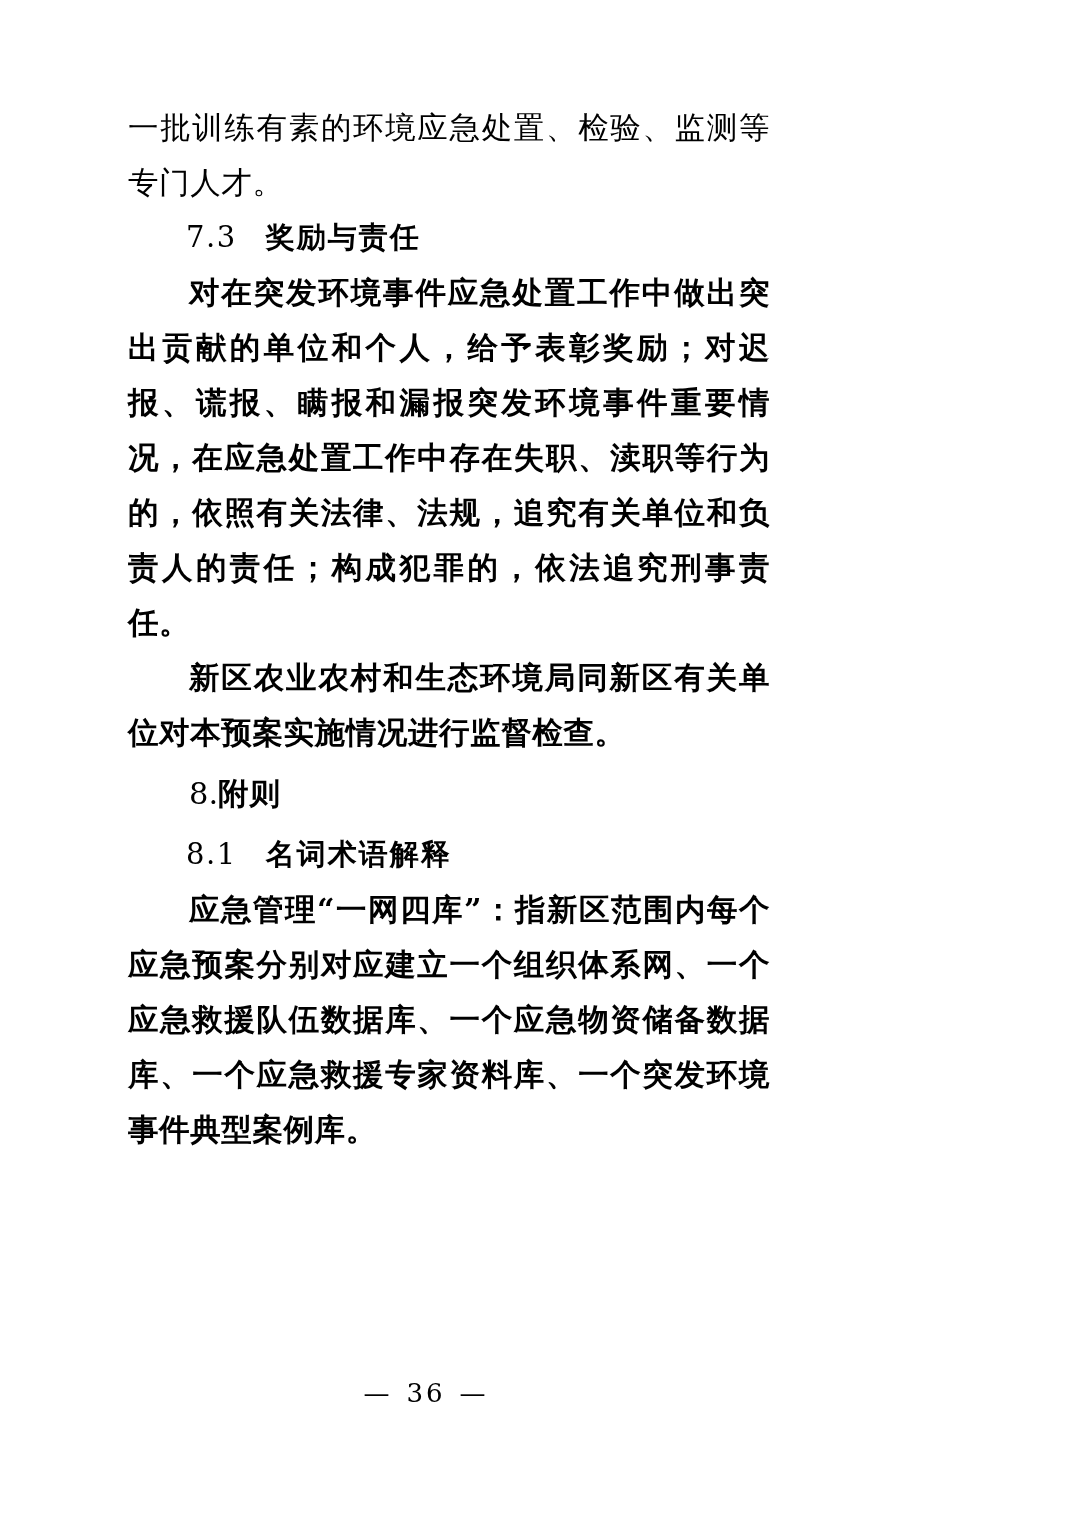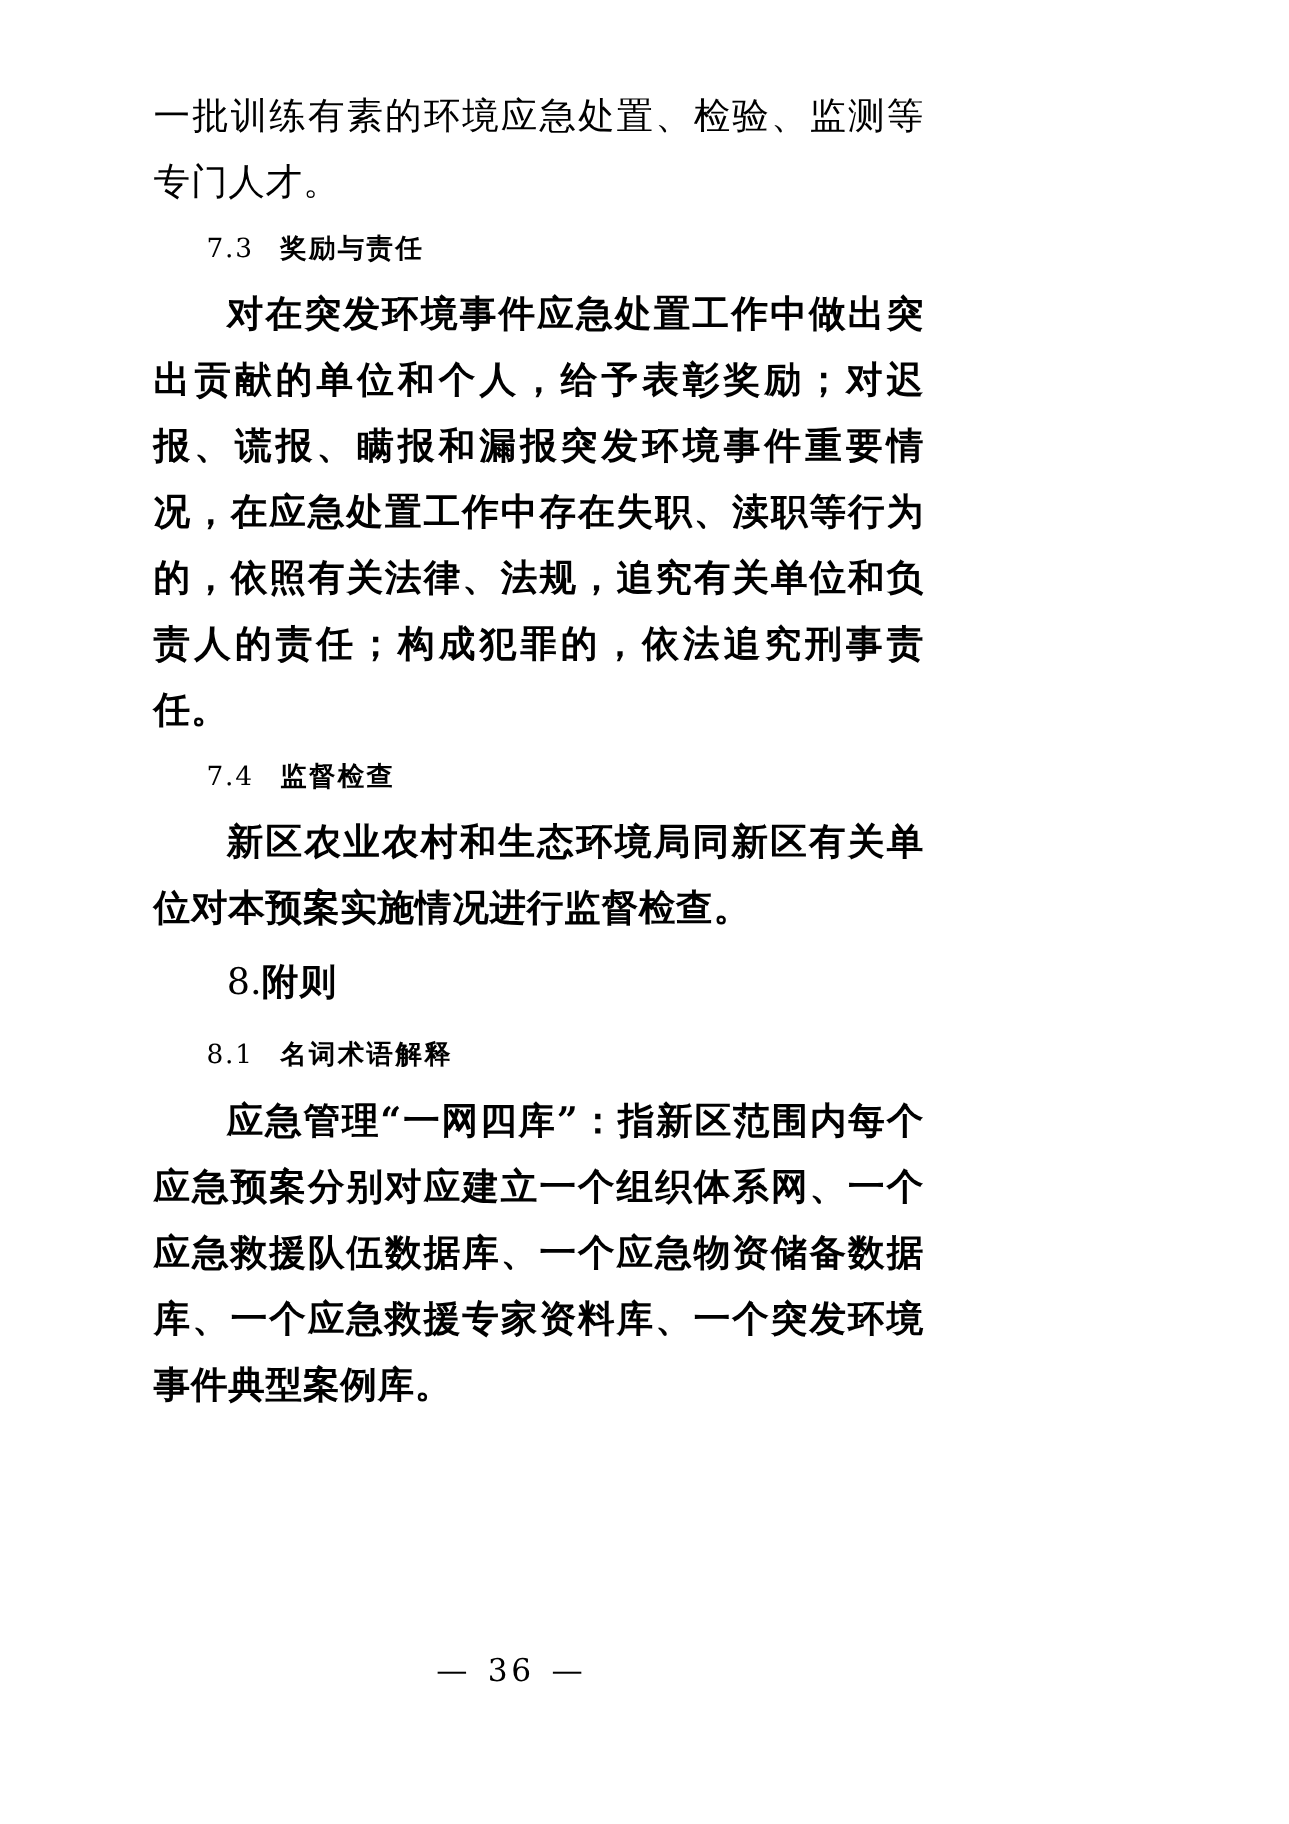--- a/index.html
+++ b/index.html
@@ -15,37 +15,37 @@
     color: #000000;
     overflow: hidden;
   }
   .page {
     position: absolute;
     left: 0;
     top: 0;
     width: 898px;
     height: 1520px;
     box-sizing: border-box;
-    padding: 70px 128px 0 128px;
+    padding: 100px 128px 0 128px;
   }
   .body-text {
     font-size: 30.5px;
     line-height: 55px;
     letter-spacing: 0.6px;
     text-align: justify;
     text-justify: inter-ideograph;
     margin: 0;
   }
   .para {
     text-indent: 2em;
     margin: 0;
     font-weight: bold;
   }
   .heading {
-    font-size: 22px;
+    font-size: 29px;
     line-height: 55px;
     letter-spacing: 0.6px;
     margin: 0;
     text-indent: 2em;
     font-weight: normal;
   }
   .heading .num {
     letter-spacing: 1.5px;
   }
   .heading .gap {
@@ -92,23 +92,20 @@
 <div class="page">
 
   <p class="body-text first-line">一批训练有素的环境应急处置、检验、监测等专门人才。</p>
 
   <p class="heading">
     <span class="num">7.3</span><span class="gap"></span><span class="title">奖励与责任</span>
   </p>
 
   <p class="body-text para">对在突发环境事件应急处置工作中做出突出贡献的单位和个人，给予表彰奖励；对迟报、谎报、瞒报和漏报突发环境事件重要情况，在应急处置工作中存在失职、渎职等行为的，依照有关法律、法规，追究有关单位和负责人的责任；构成犯罪的，依法追究刑事责任。</p>
 
-  <p class="heading">
-    <span class="num">7.4</span><span class="gap"></span><span class="title">监督检查</span>
-  </p>
 
   <p class="body-text para">新区农业农村和生态环境局同新区有关单位对本预案实施情况进行监督检查。</p>
 
   <p class="heading-bold">
     <span class="num">8.</span><span class="title">附则</span>
   </p>
 
   <p class="heading">
     <span class="num">8.1</span><span class="gap"></span><span class="title">名词术语解释</span>
   </p>

